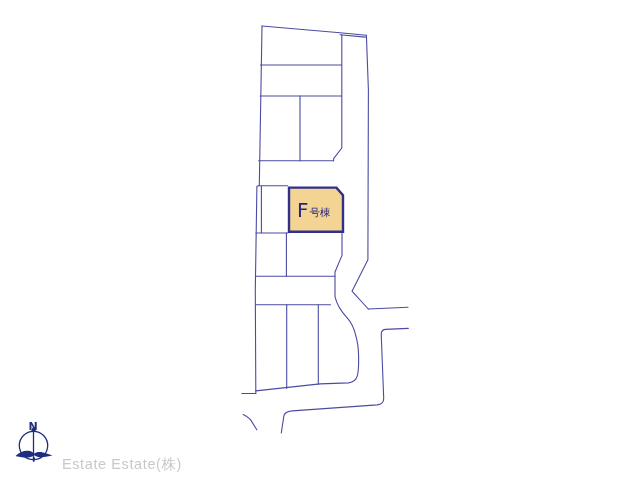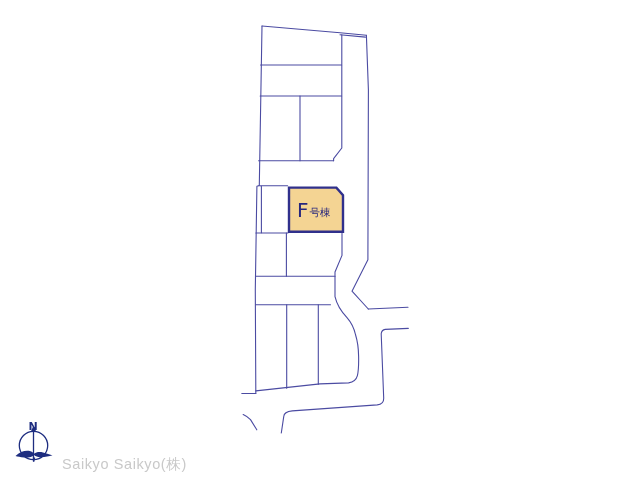--- a/index.html
+++ b/index.html
@@ -130,15 +130,15 @@
         <path class="compass-fill" d="M33.5,425.5 L30.8,431.8 L36.2,431.8 Z"></path>
       </g>
       <path class="compass-fill" d="M15.5,456 C20,451.5 26,449.8 30.5,451.2 C32.5,451.8 33.5,452.8 34,453.8
                C36,452 39.5,451.6 43,452.4 C46.5,453.2 50,454.4 52.5,455.2
                C49,456.2 44,457.6 39.5,457.2 C36.5,456.9 35,456 34.2,455
                C32,457.2 28,458 24,457.6 C20.5,457.2 17.5,456.6 15.5,456 Z"></path>
       <path class="compass-fill" d="M32.8,457.5 L35.2,457.5 L34.3,461.8 L33.2,461.8 Z"></path>
     </g>
   </svg>
 
-  <div class="watermark">Saikyo Saikyo(株)</div>
+  <div class="watermark">Estate Estate(株)</div>
 
 </div>
 
 </body></html>

